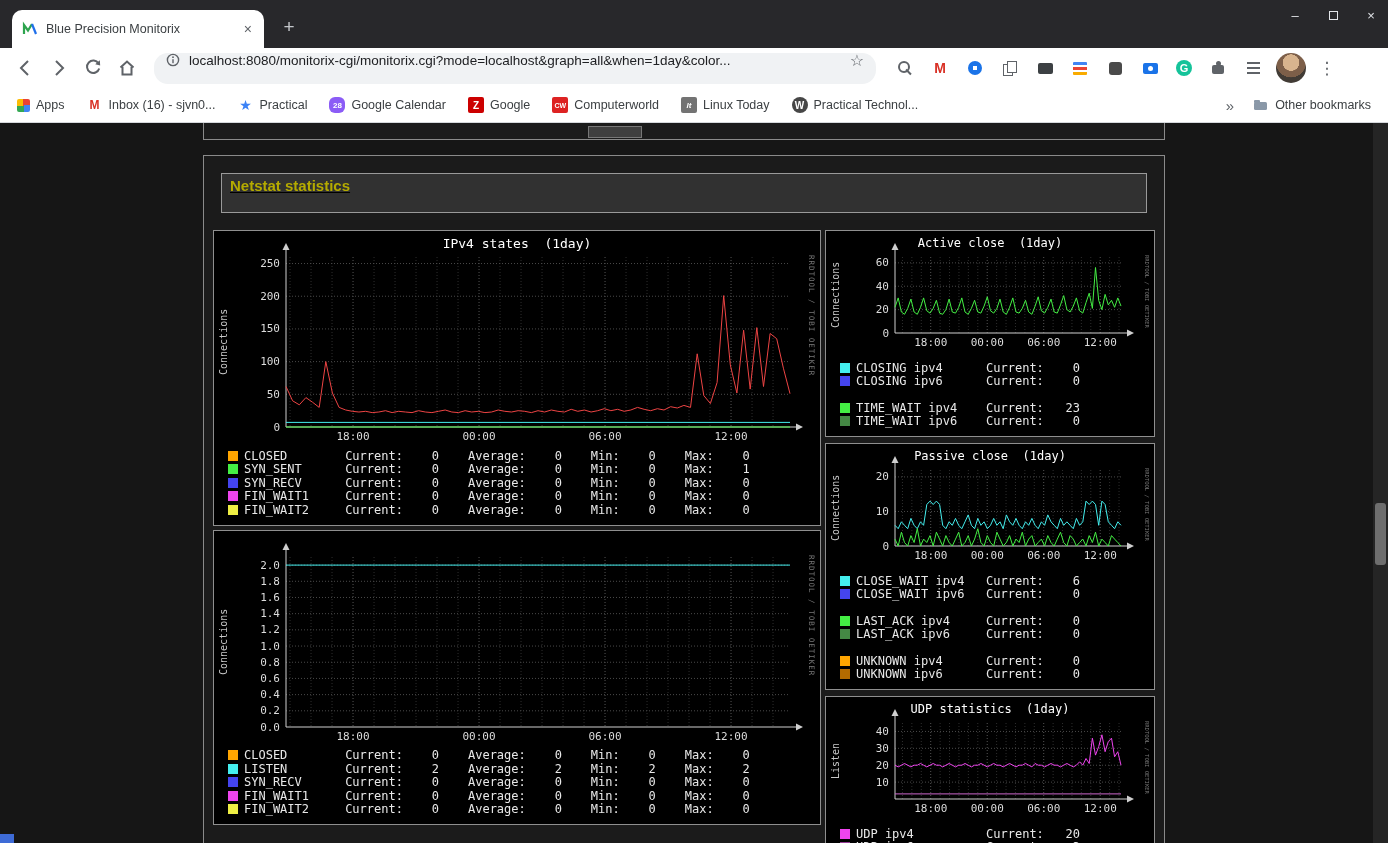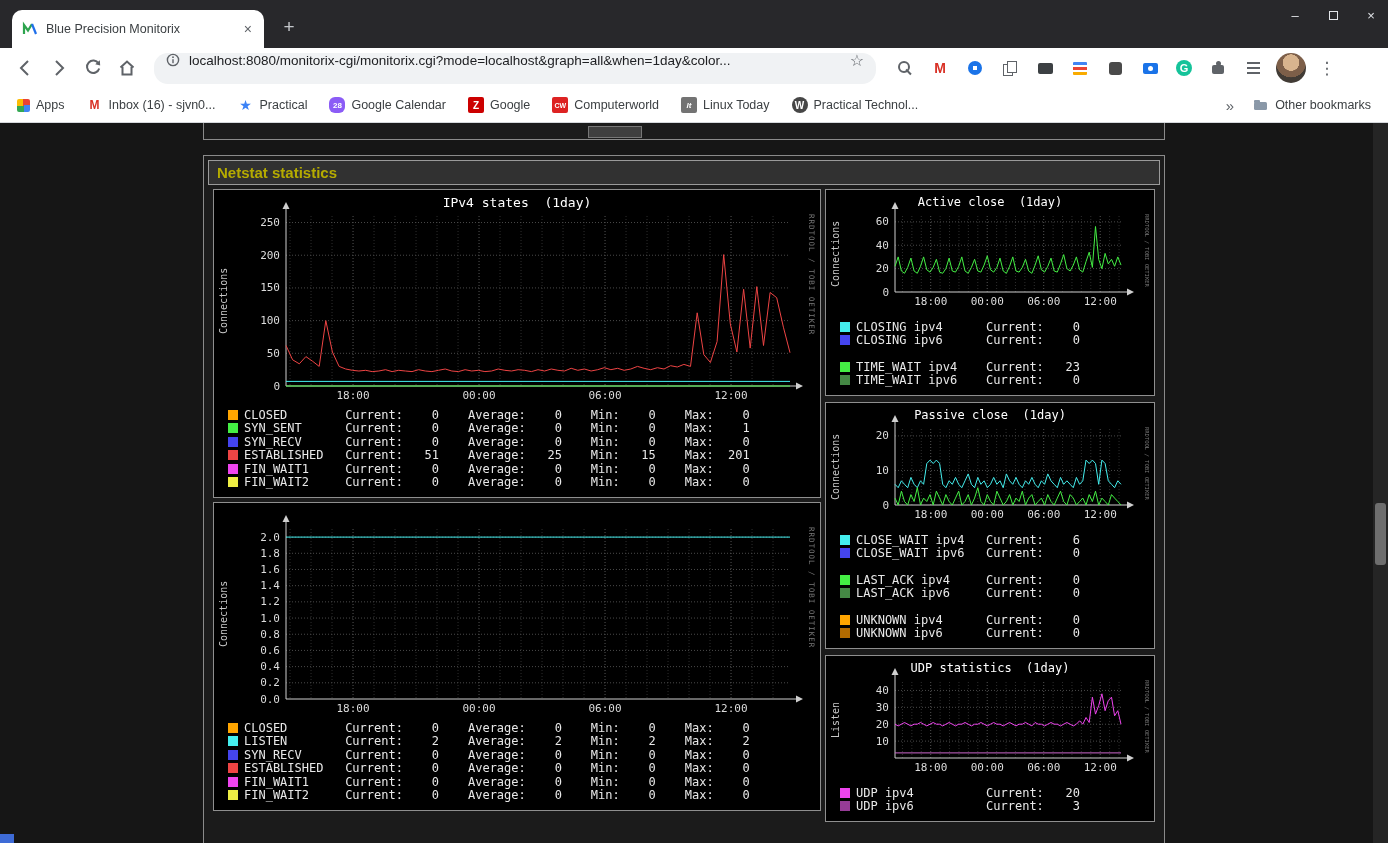--- a/index.html
+++ b/index.html
@@ -87,22 +87,22 @@
   .bm-overflow { color:#5f6368; font-size:15px; padding:0 12px; }
 
   
   .content { position:absolute; top:123px; left:0; right:0; bottom:0; background:#161616; overflow:hidden; }
   .prev-frame { position:absolute; left:203px; top:-12px; width:962px; height:29px;
                 border:1px solid #8a8a8a; background:#1b1b1b; }
   .prev-frag { position:absolute; left:588px; top:3px; width:54px; height:12px;
                background:#3f3f3f; border:1px solid #777; }
   .section { position:absolute; left:203px; top:32px; width:962px; height:980px;
              border:1px solid #8a8a8a; background:#1b1b1b; }
-  .section-header { margin:4px; height:25px; line-height:23px; background:#313131;
-                    border:1px solid #9a9a9a; padding-left:8px; }
+  .section-header { margin:17px; height:40px; line-height:23px; background:#313131;
+                    border:1px solid #9a9a9a; padding-left:8px;text-decoration:underline; }
   .section-header span { font-size:15px; font-weight:bold; color:#b5ab00; }
   .charts { display:flex; justify-content:space-between; padding:0 9px; }
   .col-left { width:608px; }
   .col-right { width:330px; }
   .panel { width:100%; background:#000; border:1px solid #8f8f8f; }
   .col-left .panel + .panel { margin-top:4px; }
   .col-right .panel + .panel { margin-top:6px; }
   .chart-area { position:relative; overflow:hidden; }
   .big .chart-area { height:212px; }
   .small .chart-area { height:118px; }
@@ -319,24 +319,20 @@
                   <span class="sw" style="background: rgb(255, 165, 0);"></span>
                   <span class="ltext">CLOSED        Current:    0    Average:    0    Min:    0    Max:    0</span>
                 </div>
                 <div class="lrow">
                   <span class="sw" style="background: rgb(68, 238, 68);"></span>
                   <span class="ltext">SYN_SENT      Current:    0    Average:    0    Min:    0    Max:    1</span>
                 </div>
                 <div class="lrow">
                   <span class="sw" style="background: rgb(68, 68, 238);"></span>
                   <span class="ltext">SYN_RECV      Current:    0    Average:    0    Min:    0    Max:    0</span>
-                </div>
-                <div class="lrow">
-                  <span class="sw" style="background: rgb(238, 68, 68);"></span>
-                  <span class="ltext">ESTABLISHED   Current:   51    Average:   25    Min:   15    Max:  201</span>
                 </div>
                 <div class="lrow">
                   <span class="sw" style="background: rgb(238, 68, 238);"></span>
                   <span class="ltext">FIN_WAIT1     Current:    0    Average:    0    Min:    0    Max:    0</span>
                 </div>
                 <div class="lrow">
                   <span class="sw" style="background: rgb(238, 238, 68);"></span>
                   <span class="ltext">FIN_WAIT2     Current:    0    Average:    0    Min:    0    Max:    0</span>
                 </div>
               </div>
@@ -410,24 +406,20 @@
                 </div>
                 <div class="lrow">
                   <span class="sw" style="background: rgb(68, 238, 238);"></span>
                   <span class="ltext">LISTEN        Current:    2    Average:    2    Min:    2    Max:    2</span>
                 </div>
                 <div class="lrow">
                   <span class="sw" style="background: rgb(68, 68, 238);"></span>
                   <span class="ltext">SYN_RECV      Current:    0    Average:    0    Min:    0    Max:    0</span>
                 </div>
                 <div class="lrow">
-                  <span class="sw" style="background: rgb(238, 68, 68);"></span>
-                  <span class="ltext">ESTABLISHED   Current:    0    Average:    0    Min:    0    Max:    0</span>
-                </div>
-                <div class="lrow">
                   <span class="sw" style="background: rgb(238, 68, 238);"></span>
                   <span class="ltext">FIN_WAIT1     Current:    0    Average:    0    Min:    0    Max:    0</span>
                 </div>
                 <div class="lrow">
                   <span class="sw" style="background: rgb(238, 238, 68);"></span>
                   <span class="ltext">FIN_WAIT2     Current:    0    Average:    0    Min:    0    Max:    0</span>
                 </div>
               </div>
           </div>
 

